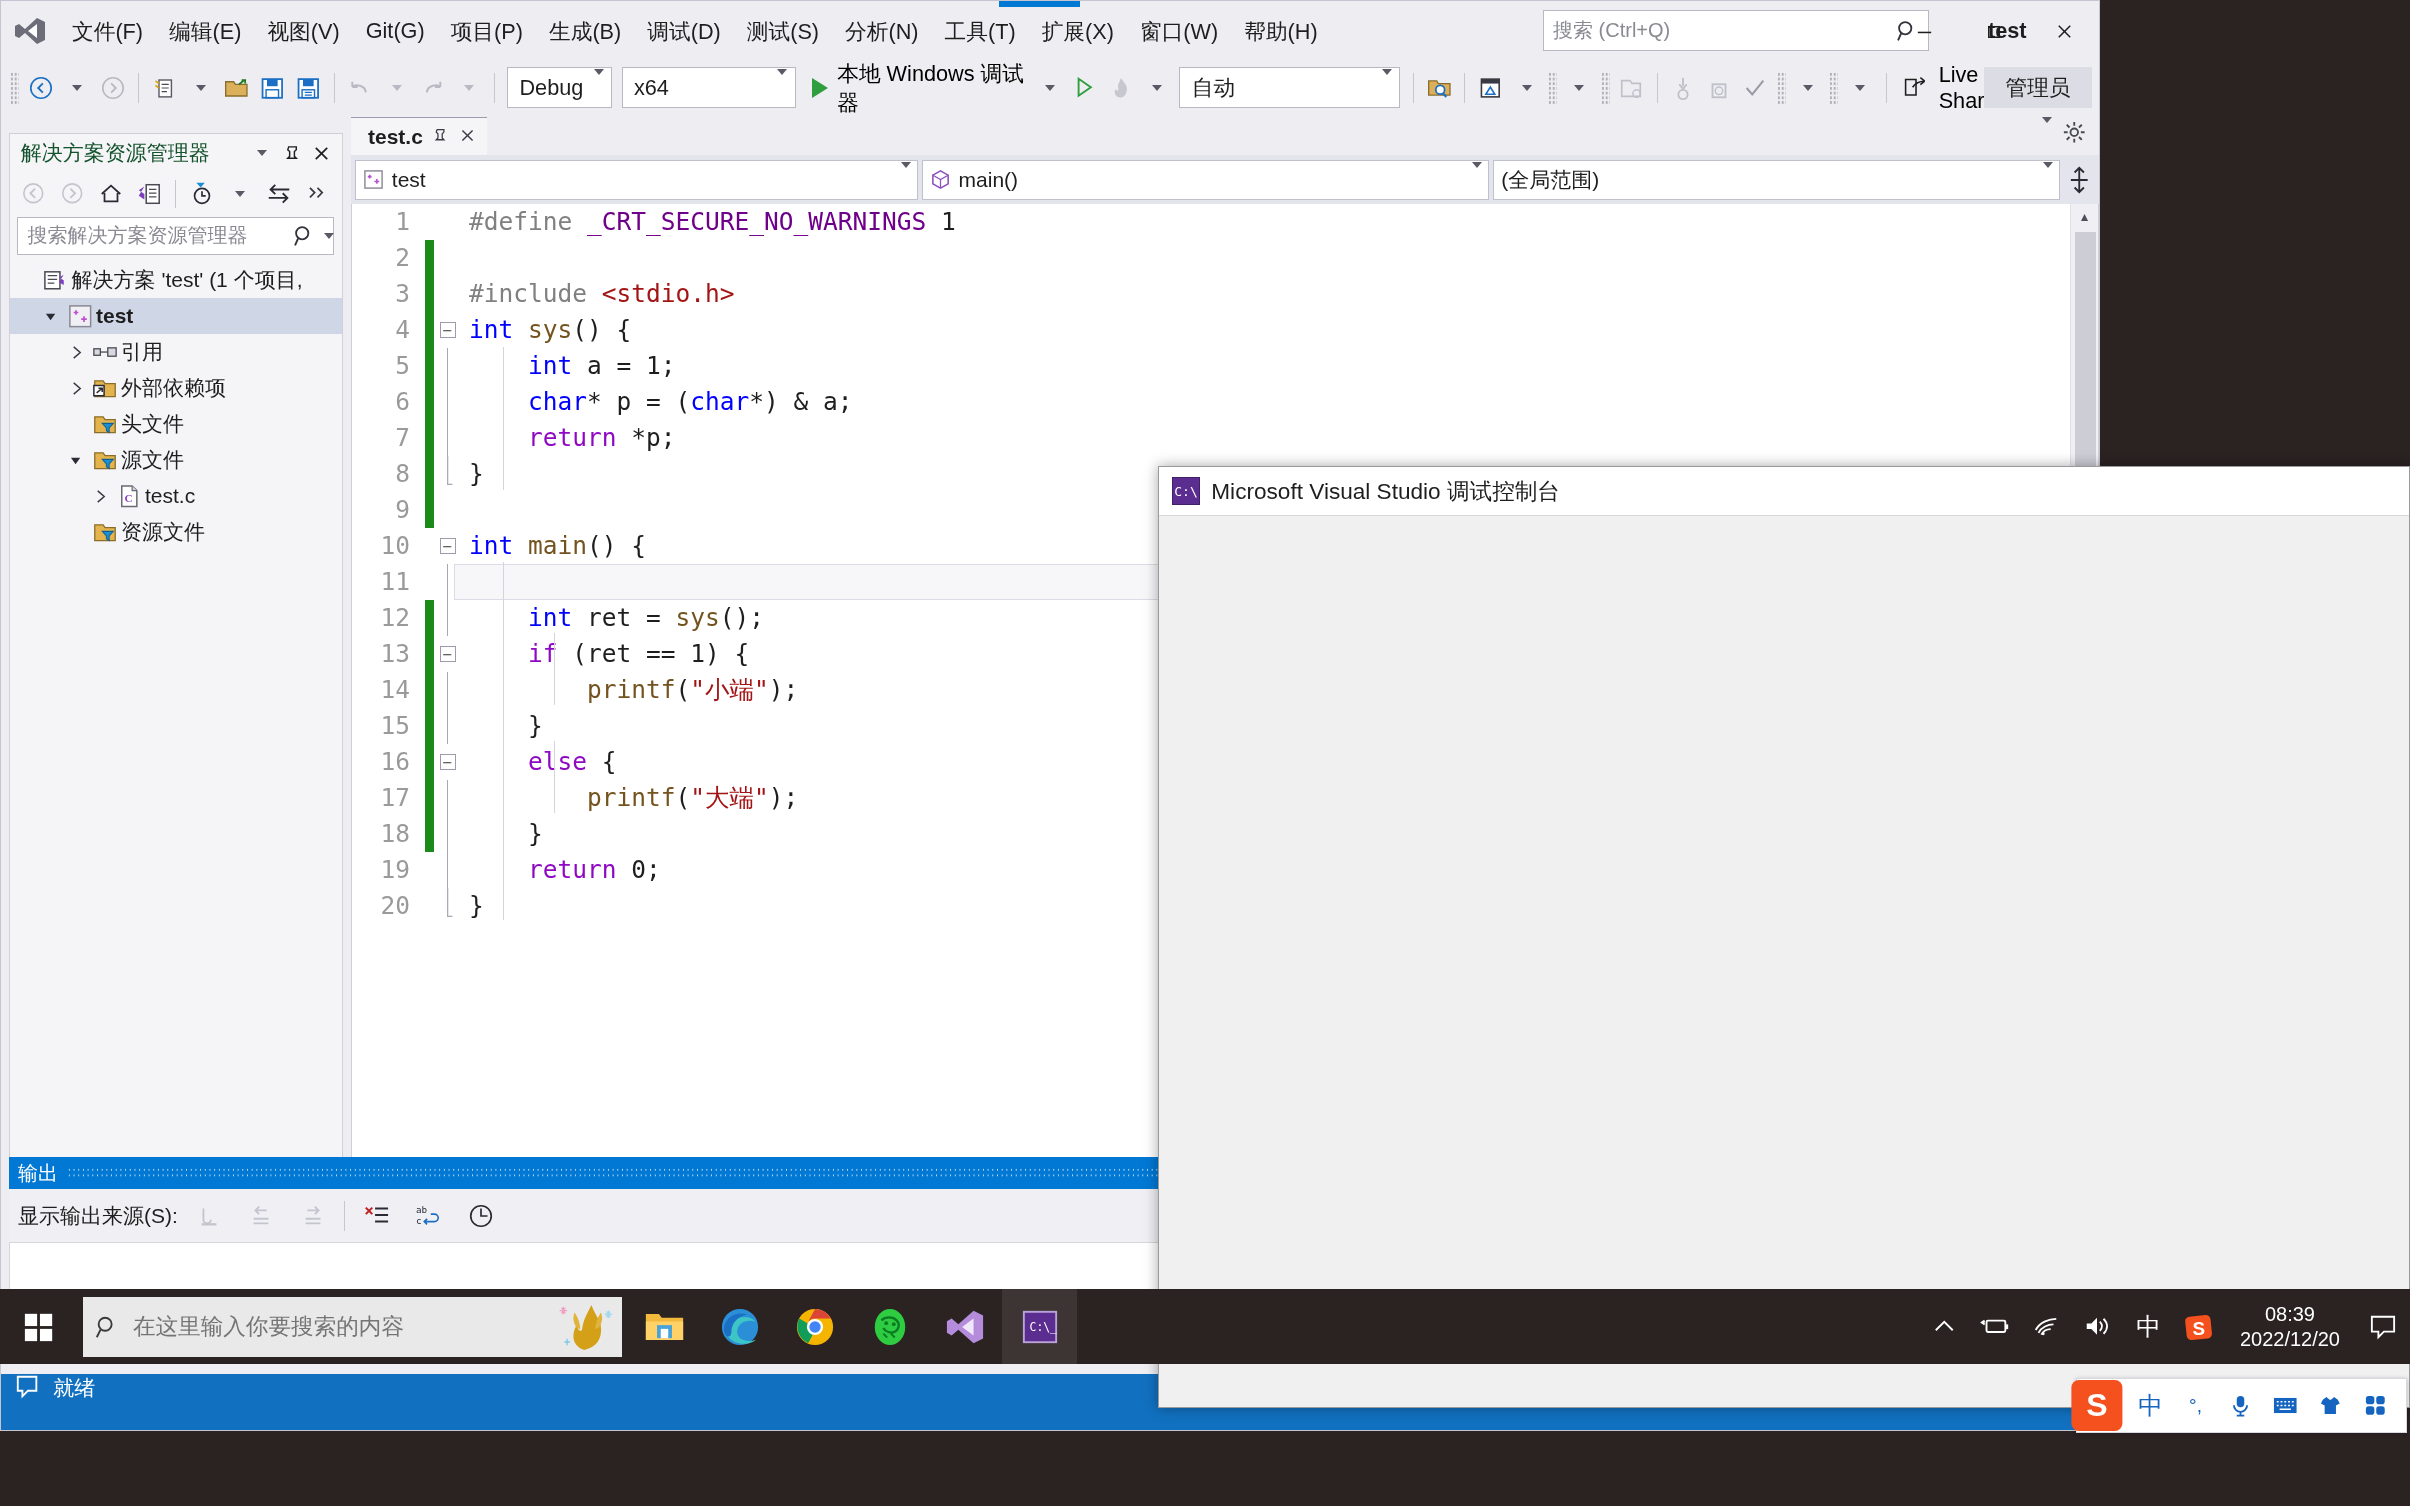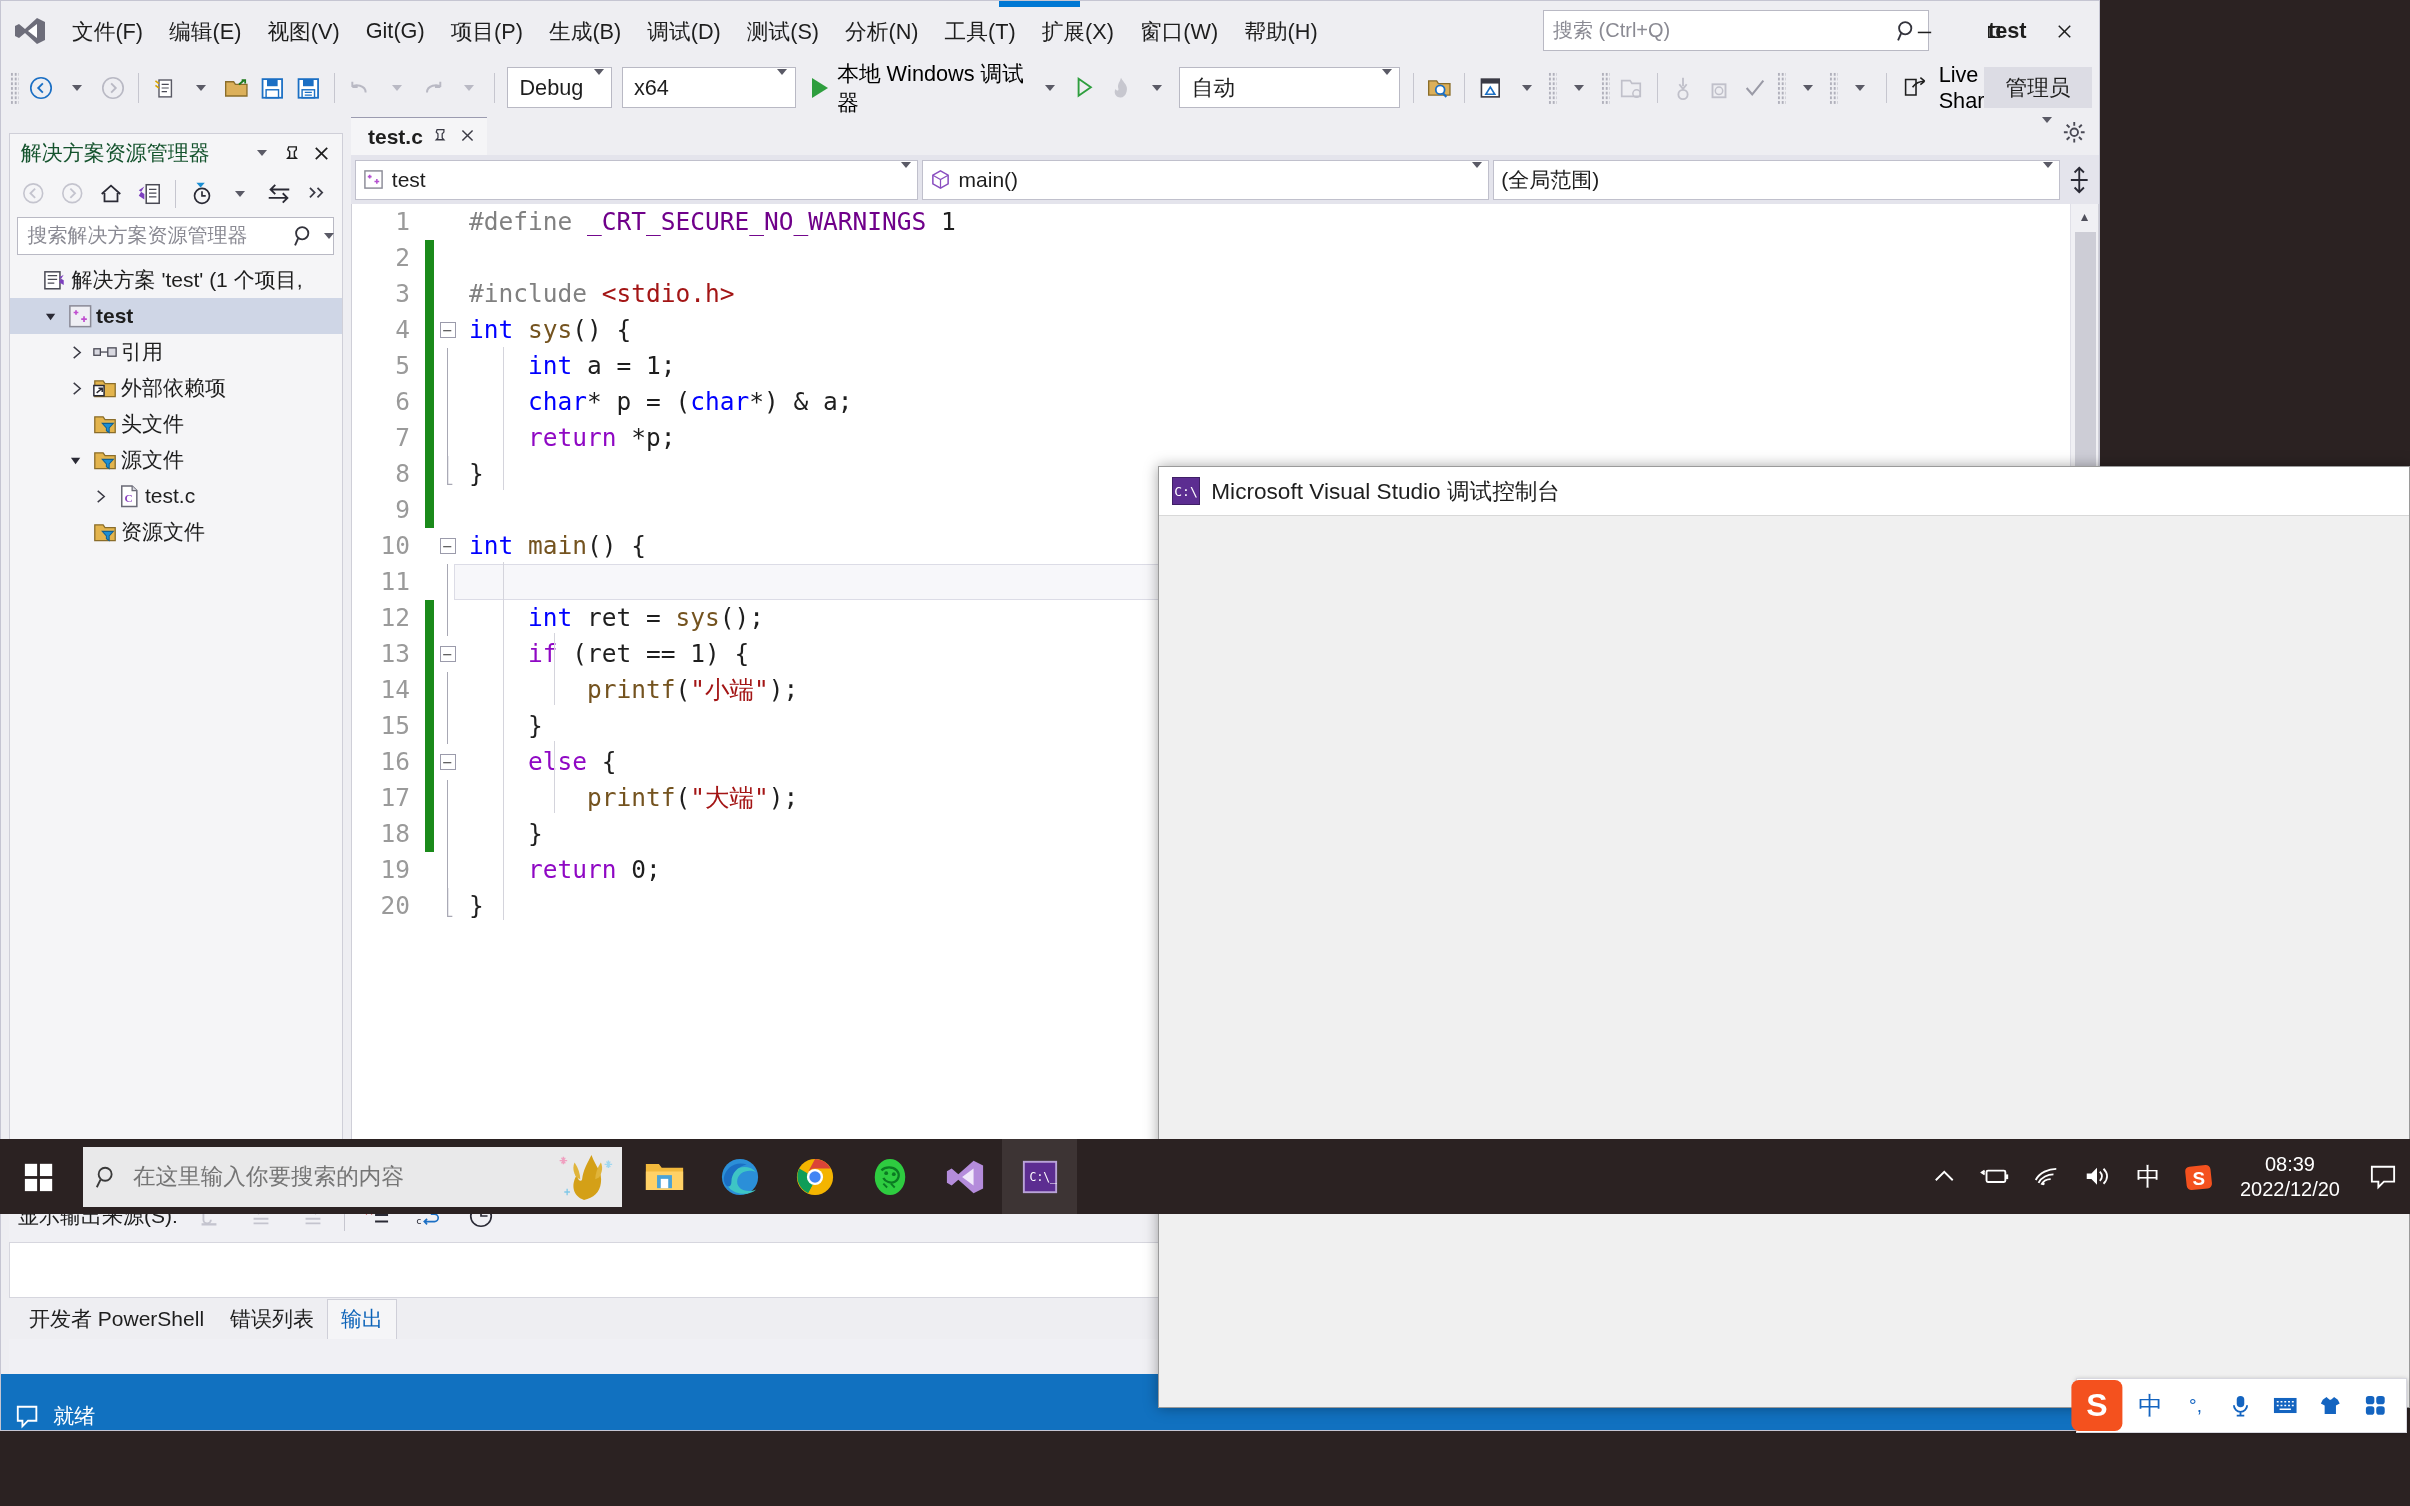--- a/index.html
+++ b/index.html
@@ -3,21 +3,21 @@
 <meta charset="utf-8">
 <style>
   * { box-sizing: border-box; margin:0; padding:0; }
   html,body { width:2411px; height:1507px; overflow:hidden; }
   body {
     font-family: "Liberation Sans", "DejaVu Sans", sans-serif;
     background:#2b2222;
     font-size:21px;
     -webkit-font-smoothing: antialiased;
   }
-  #app { position:relative; width:2411px; height:1214px; }
+  #app { position:relative; width:2411px; height:1364px; }
 
   
   .vs-window {
     position:absolute; left:0; top:0; width:2100px; height:1431px;
     background:#eeeef2;
     border:0.9px solid #c5c5d2;
   }
 
   
   .titlebar {
@@ -192,21 +192,21 @@
   .out-combo { width:443px; height:38px; background:#fff; border:0.9px solid #b9b9c4; display:flex;align-items:center;
     padding:0 5.6px 0 9.4px; font-size:21px; }
   .out-body { height:56px; background:#fff; border:0.9px solid #d6d6de; margin:0 0 0 0;}
   .bottom-tabs { height:41px; display:flex; align-items:flex-end; gap:0; padding-left:7.5px; background:#eeeef2;}
   .btab { padding:5.6px 13px; font-size:21px; color:#1e1e1e; }
   .btab.active { background:#f5f5f7; border:0.9px solid #cfcfd8; border-bottom:none; color:#0a62b8; }
 
   
   .vs-status {
     position:absolute; left:0; right:0; bottom:0; height:56px; background:#1171c0;
-    color:#fff; display:flex; align-items:flex-end; padding:0 13px; font-size:21px; gap:11.3px;
+    color:#fff; display:flex; align-items:flex-start; padding:0 13px; font-size:21px; gap:11.3px;
   }
 
   
   .console {
     position:absolute; left:1158px; top:466px; width:1252px; height:942px;
     background:#f0f0f0; border:0.9px solid #9a9a9a; box-shadow:0 0 13px rgba(0,0,0,.35);
   }
   .con-title { height:49px; background:#fff; display:flex; align-items:center; padding:0 13px; gap:11.3px;
     border-bottom:0.9px solid #d8d8d8; }
   .con-title-text { font-size:22.6px; color:#1e1e1e; }

